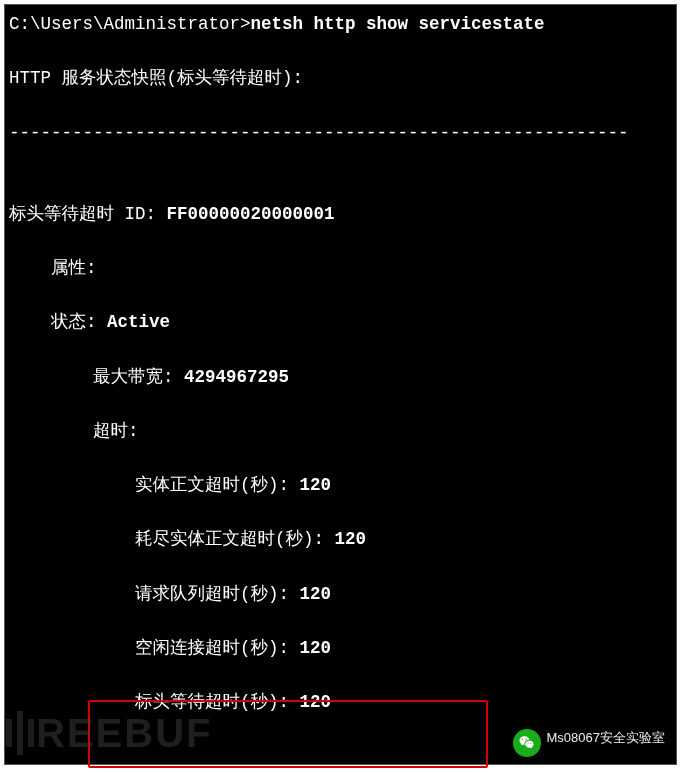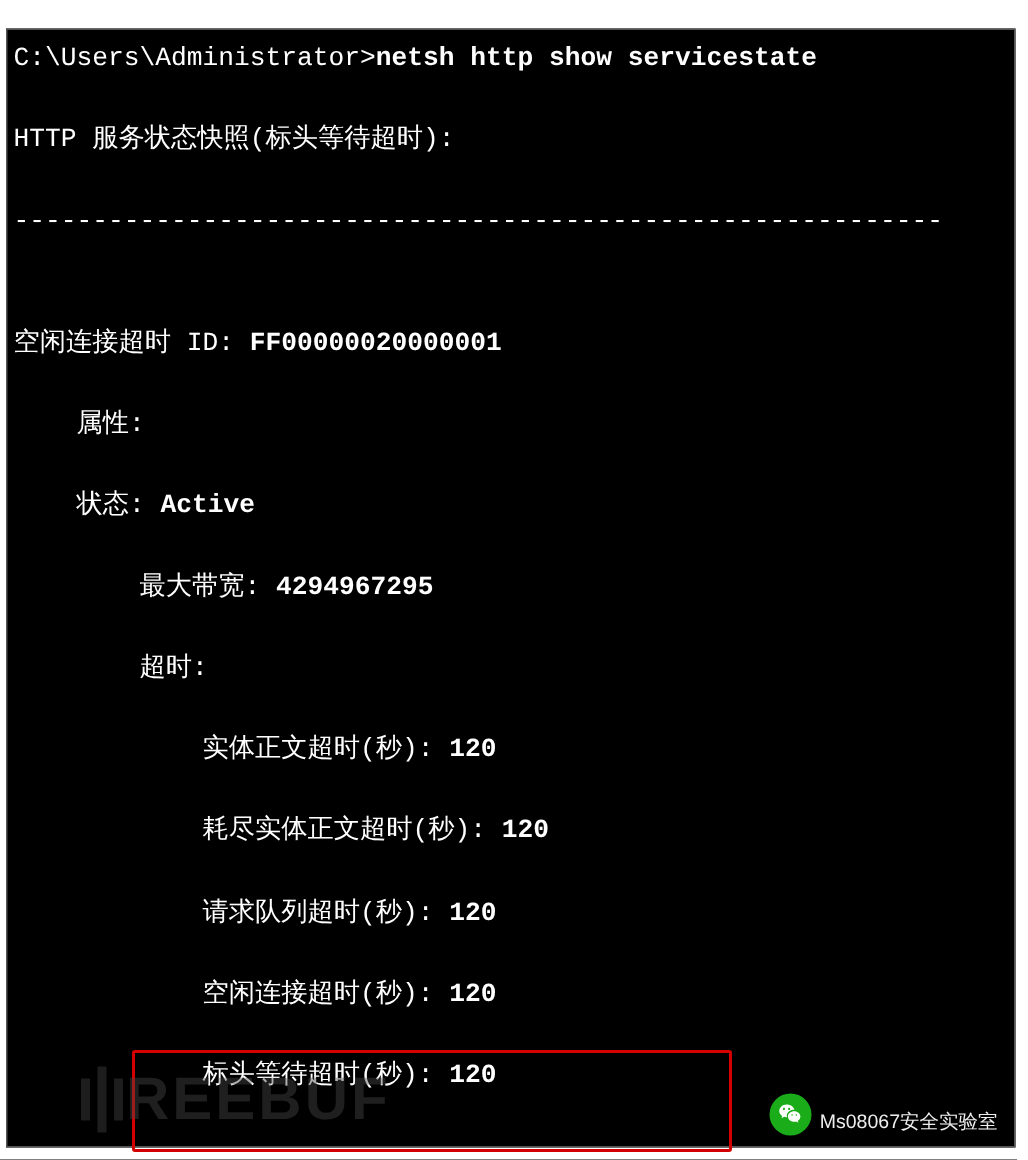--- a/index.html
+++ b/index.html
@@ -15,21 +15,20 @@
     }
     .outer-border {
       position: absolute;
       top: 4px;
       left: 4px;
       right: 8px;
       bottom: 8px;
       border: 1px solid #555;
       box-sizing: border-box;
       background: #000;
-      margin-top: 15px;
     }
     pre.term {
       margin: 0;
       padding: 6px 4px 4px 4px;
       color: #fff;
       line-height: 1.55;
       font-family: "Consolas", "SimSun", "Courier New", monospace;
       font-size: 17.5px;
       letter-spacing: 0px;
       white-space: pre;
@@ -45,21 +44,21 @@
       border: 2px solid #d40000;
       border-radius: 2px;
       pointer-events: none;
       background: transparent;
     }
     .wechat-badge {
       position: absolute;
       right: 20px;
       bottom: 16px;
       display: flex;
-      align-items: flex-end;
+      align-items: flex-start;
       gap: 6px;
       pointer-events: none;
     }
     .wechat-icon {
       width: 28px;
       height: 28px;
       border-radius: 50%;
       background: #1aad19;
       display: flex;
       align-items: center;
@@ -73,21 +72,20 @@
       font-size: 13px;
     }
     .watermark {
       position: absolute;
       left: 0;
       bottom: 18px;
       display: flex;
       align-items: center;
       gap: 0;
       pointer-events: none;
-      padding-left: 48px;
     }
     .wm-bars {
       display: flex;
       flex-direction: row;
       align-items: center;
       margin-left: 6px;
       margin-right: 2px;
     }
     .wm-bar {
       width: 6px;
@@ -108,21 +106,21 @@
     }
   </style>
 </head>
 <body>
 
 <div class="outer-border">
   <pre class="term"><span class="rowline"><span>C:\Users\Administrator&gt;</span><span class="bold">netsh http show servicestate</span></span>
 <span class="rowline">HTTP 服务状态快照(标头等待超时):</span>
 <span class="rowline">-----------------------------------------------------------</span>
 
-<span class="rowline"><span>空闲连接超时 ID:</span> <span class="bold">FF00000020000001</span></span>
+<span class="rowline"><span>标头等待超时 ID:</span> <span class="bold">FF00000020000001</span></span>
 <span class="rowline">    <span>属性:</span></span>
 <span class="rowline">    <span>状态:</span> <span class="bold">Active</span></span>
 <span class="rowline">        <span>最大带宽:</span> <span class="bold">4294967295</span></span>
 <span class="rowline">        <span>超时:</span></span>
 <span class="rowline">            <span>实体正文超时(秒):</span> <span class="bold">120</span></span>
 <span class="rowline">            <span>耗尽实体正文超时(秒):</span> <span class="bold">120</span></span>
 <span class="rowline">            <span>请求队列超时(秒):</span> <span class="bold">120</span></span>
 <span class="rowline">            <span>空闲连接超时(秒):</span> <span class="bold">120</span></span>
 <span class="rowline">            <span>标头等待超时(秒):</span> <span class="bold">120</span></span>
 

